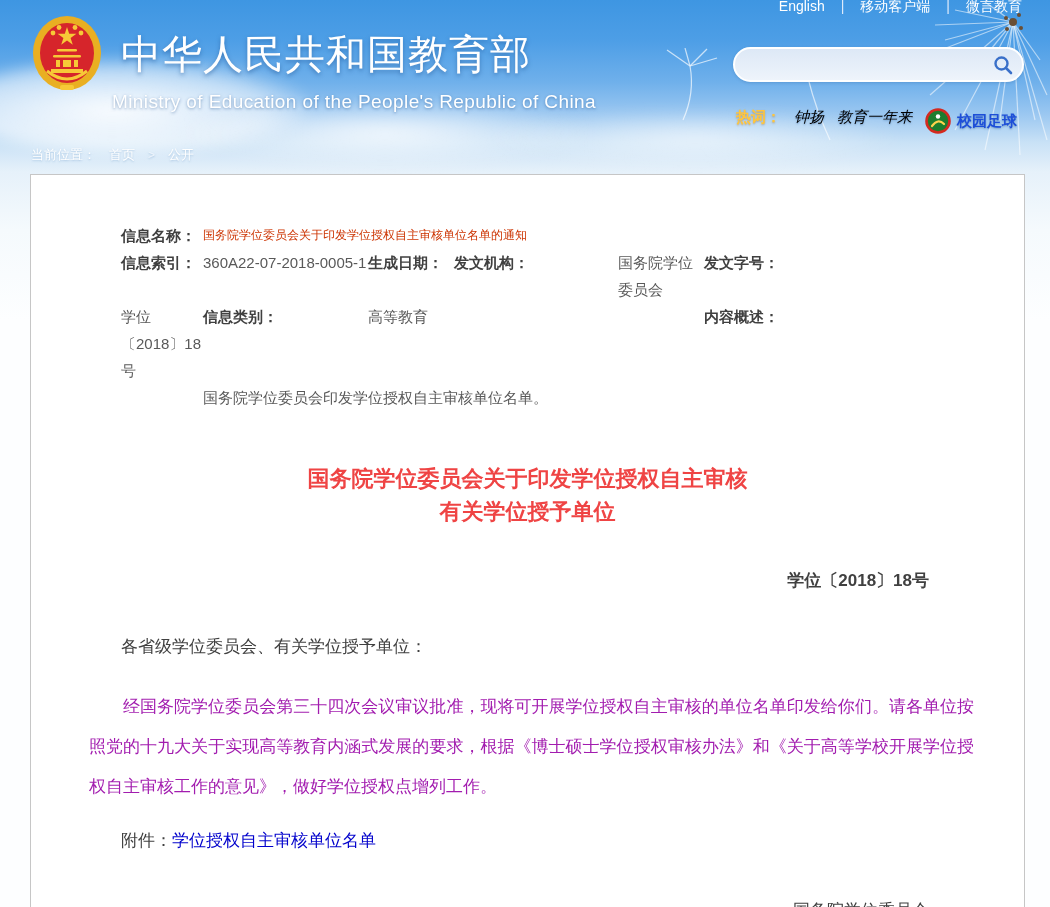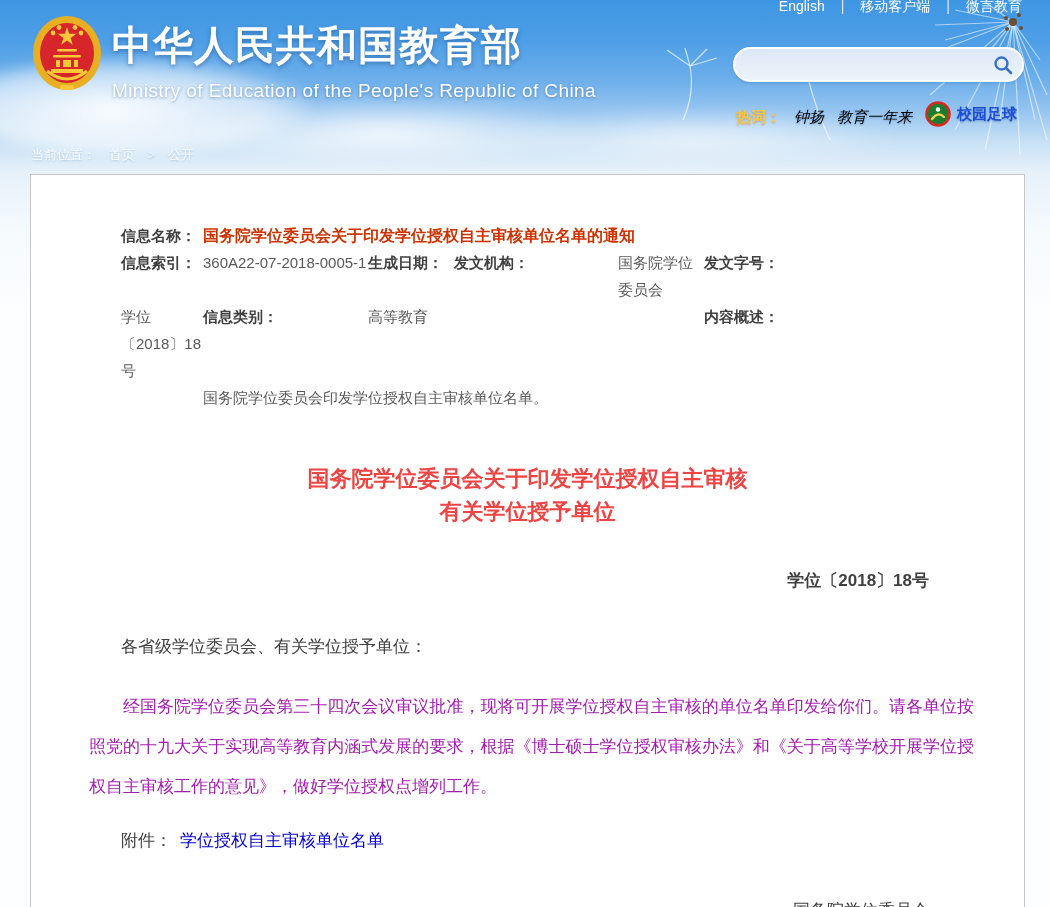--- a/index.html
+++ b/index.html
@@ -16,67 +16,67 @@
   .cloud{position:absolute;border-radius:50%;filter:blur(7px);pointer-events:none;}
   .cloud.c1{left:-50px;top:58px;width:360px;height:95px;background:radial-gradient(ellipse at 45% 55%,rgba(255,255,255,.95) 0%,rgba(255,255,255,.55) 55%,rgba(255,255,255,0) 75%);}
   .cloud.c2{left:170px;top:98px;width:430px;height:70px;background:radial-gradient(ellipse,rgba(255,255,255,.8) 0%,rgba(255,255,255,0) 70%);}
   .cloud.c3{left:480px;top:108px;width:430px;height:60px;background:radial-gradient(ellipse,rgba(255,255,255,.6) 0%,rgba(255,255,255,0) 70%);}
   .dandelion{position:absolute;top:0;right:0;pointer-events:none;}
   .seed{position:absolute;pointer-events:none;opacity:.85;}
 
   
   .emblem{position:absolute;left:30px;top:13px;width:74px;height:82px;}
   .site-title-block{position:absolute;left:112px;top:18px;color:#ffffff;}
-  .site-title{margin:0;font-size:40px;font-weight:bold;letter-spacing:1px;
+  .site-title{margin:9px;font-size:40px;font-weight:normal;letter-spacing:1px;
     text-shadow:0 2px 4px rgba(25,75,140,.5);}
   .site-subtitle{margin-top:7px;font-size:19px;font-weight:500;letter-spacing:.4px;
     text-shadow:0 1px 3px rgba(25,75,140,.5);}
   .top-links{position:absolute;top:-2px;right:28px;display:flex;align-items:flex-start;
     gap:16px;color:#ffffff;font-size:14px;line-height:16px;}
   .top-links a{color:#ffffff;text-decoration:none;cursor:pointer;}
   .top-links .sep{color:#dceafb;}
   .search-box{position:absolute;left:733px;top:47px;width:287px;height:31px;
     border:2px solid #ffffff;border-radius:18px;
     background:linear-gradient(180deg,#dde8f6 0%,#eef4fb 100%);
     display:flex;align-items:center;box-shadow:0 1px 3px rgba(40,90,150,.25);}
   .search-input{flex:1;height:24px;margin-left:14px;border:none;outline:none;
     background:transparent;font-size:15px;color:#335;}
   .search-btn{width:26px;height:26px;margin-right:6px;border:none;background:transparent;
     cursor:pointer;padding:0;display:flex;align-items:center;justify-content:center;}
-  .hot-words{position:absolute;left:736px;top:101px;display:flex;align-items:flex-end;
+  .hot-words{position:absolute;left:736px;top:108px;display:flex;align-items:flex-start;
     gap:13px;font-size:15px;color:#ffffff;white-space:nowrap;}
   .hw-label{color:#ffc53d;font-weight:bold;text-shadow:0 1px 2px rgba(120,70,0,.35);}
   .hot-words a{color:#000000;text-decoration:none;cursor:pointer;text-shadow:0 1px 2px rgba(25,75,140,.4);font-style:italic;}
   .hw-badge{display:flex;align-items:center;gap:6px;cursor:pointer;font-weight:bold;
     color:#1d4ed8;text-shadow:0 1px 2px rgba(25,75,140,.4);}
 
   
   .breadcrumb{position:absolute;left:31px;top:146px;display:flex;align-items:center;
     gap:13px;font-size:13px;color:#ffffff;text-shadow:0 1px 2px rgba(90,140,190,.4);}
   .breadcrumb a{color:#ffffff;text-decoration:none;cursor:pointer;}
   .breadcrumb .bc-sep{color:#eef5fc;font-size:12px;}
 
   
   .content-box{position:absolute;left:30px;top:174px;width:993px;height:760px;
     background:#ffffff;border:1px solid #c6c6c6;border-bottom:none;}
   .meta{margin:47px 55px 0 90px;display:grid;
     grid-template-columns:82px 165px 86px 164px 86px auto;
     font-size:15px;line-height:27px;color:#595959;}
   .meta .lbl{font-weight:bold;color:#404040;}
   .meta .span5{grid-column:2 / span 5;}
-  .meta .doc-name{color:#cc3300;font-weight:bold;font-size:16px;}
+  .meta .doc-name{color:#cc3300;font-weight:normal;font-size:12px;}
   .doc-title{margin:51px 40px 0;text-align:center;font-size:22px;font-weight:bold;
     color:#ef4444;line-height:33px;}
   .doc-number{margin-top:41px;padding-right:95px;text-align:right;font-size:17px;
     font-weight:bold;color:#404040;}
   .salutation{margin:43px 50px 0 90px;font-size:17px;color:#404040;line-height:24px;}
   .body-para{margin:28px 50px 0 58px;font-size:17px;color:#a21caf;line-height:40px;
     text-indent:2em;text-align:justify;}
   .attachment{margin:22px 50px 0 90px;font-size:17px;color:#404040;line-height:24px;}
-  .attachment a{color:#0000cc;text-decoration:none;cursor:pointer;margin-left:8px;}
+  .attachment a{color:#0000cc;text-decoration:none;cursor:pointer;}
   .signer{margin-top:46px;padding-right:95px;text-align:right;font-size:17px;color:#404040;}
   .doc-date{margin-top:42px;padding-right:95px;text-align:left;font-size:17px;color:#404040;}
 </style>
 </head>
 <body>
 
 <div class="cloud c1"></div>
 <div class="cloud c2"></div>
 <div class="cloud c3"></div>
 

